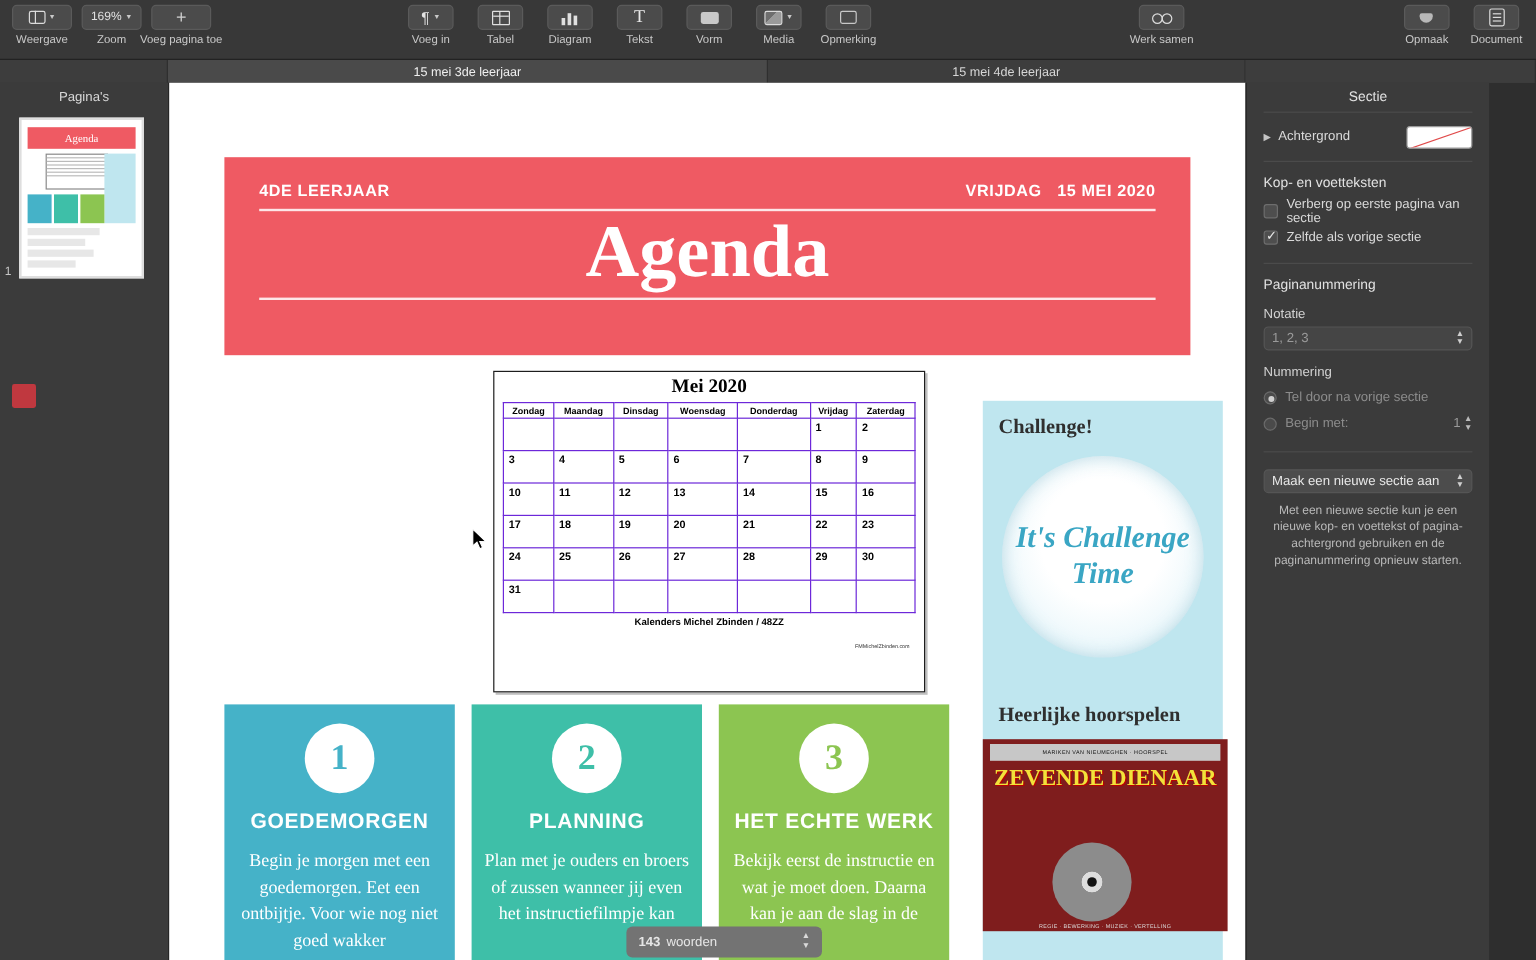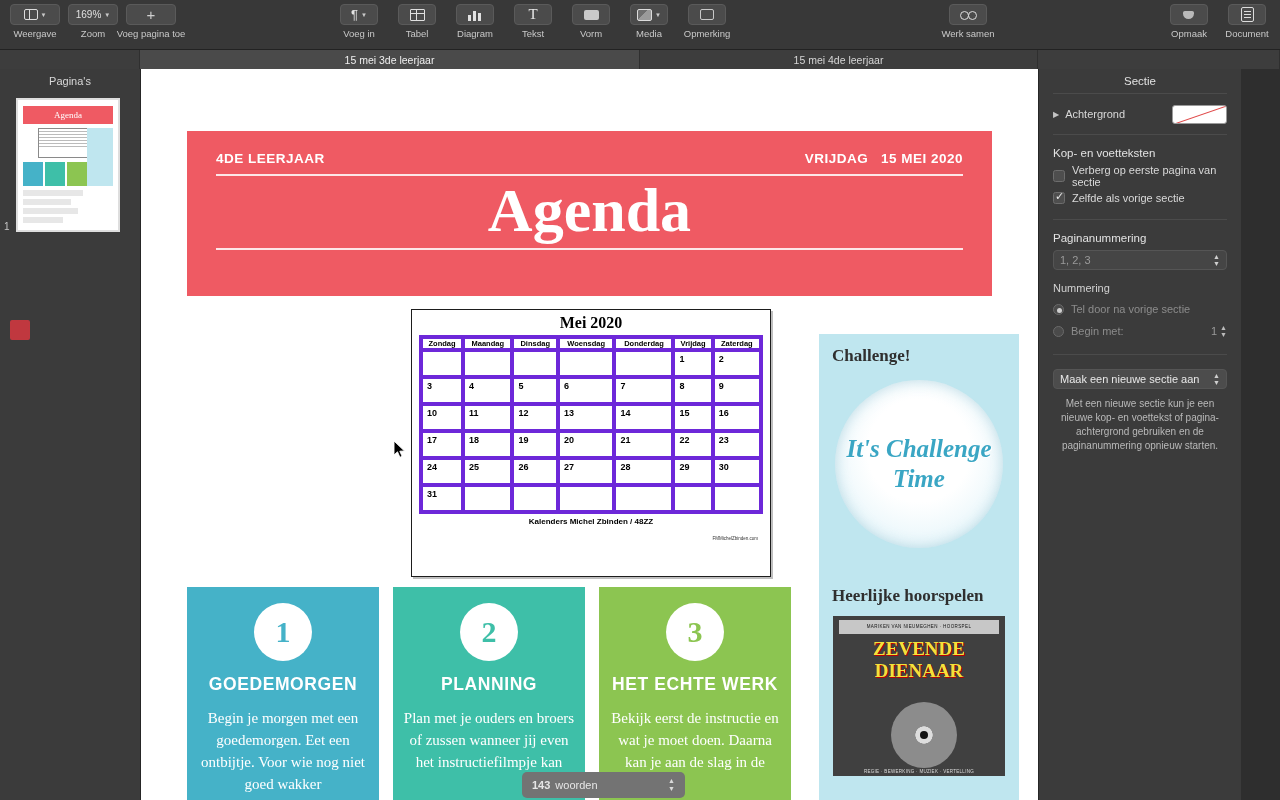--- a/index.html
+++ b/index.html
@@ -128,21 +128,21 @@
   }
   .hero-rule2 { height: 2px; background: rgba(255,255,255,.85); margin: 6px 29px 0 29px; }
 
   .calendar {
     position: absolute; left: 270px; top: 240px; width: 360px; height: 268px;
     background: #fff; border: 1px solid #1d1d1d; box-shadow: 2px 2px 0 rgba(0,0,0,.25);
   }
   .cal-title { text-align: center; font-family: "Liberation Serif", serif; font-weight: bold;
     font-size: 16px; padding: 4px 0 3px; }
   .cal-grid { width: 344px; margin: 0 auto; border-collapse: collapse; }
-  .cal-grid th, .cal-grid td { border: 4px solid #6d28d9; font-size: 7.5px; margin-top: 24px; }
+  .cal-grid th, .cal-grid td { border: 1px solid #6d28d9; font-size: 7.5px; margin-top: 24px; }
   .cal-grid th { font-weight: bold; height: 13px; }
   .cal-grid td { height: 27px; vertical-align: top; padding: 2px 0 0 4px;
     font-size: 9px; font-weight: bold; font-family: "Liberation Sans", sans-serif; }
   .cal-foot { text-align: center; font-size: 8px; font-weight: bold; margin-top: 3px; }
   .cal-credit { position: absolute; right: 12px; bottom: 35px; font-size: 4.5px; color: #333; }
 
   .cards { position: absolute; left: 46px; top: 518px; display: flex; gap: 14px; }
   .card { width: 192px; height: 214px; padding-top: 16px; color: #fff; text-align: center; }
   .card.c1 { background: #45b2c8; }
   .card.c2 { background: #3ebfa8; }
@@ -168,21 +168,21 @@
     box-shadow: inset 0 0 14px rgba(120,180,200,.45);
     display: flex; align-items: center; justify-content: center;
   }
   .challenge-badge span {
     font-family: "Liberation Serif", serif; font-style: italic; font-weight: bold;
     color: #3aa6c4; font-size: 25px; line-height: 30px; text-align: center;
     text-shadow: 1px 1px 0 #fff;
   }
   .side-panel h2.second { margin-top: 26px; }
   .lp-cover {
-    width: 172px; height: 160px; margin: 10px auto 0; background: #404040;
+    width: 204px; height: 160px; margin: 10px auto 0; background: #7f1d1d;
     position: relative; overflow: hidden;
   }
   .lp-cover .lpc-top { position:absolute; top:4px; left:6px; right:6px; height:14px;
     background:#c7c7c7; font-size:4.5px; color:#111; text-align:center; line-height:14px; letter-spacing:.4px;}
   .lp-cover .lpc-title { position:absolute; top:22px; left:0; right:0; text-align:center;
     color:#f2e23a; font-family:"Liberation Serif",serif; font-weight:bold; font-size:19px;
     text-shadow: 1px 1px 0 #b00; }
   .lp-cover .lpc-disc { position:absolute; left:58px; bottom:8px; width:66px; height:66px;
     border-radius:50%; background: radial-gradient(circle, #ddd 0 18%, #8c8c8c 19% 100%); }
   .lp-cover .lpc-disc:after { content:""; position:absolute; left:29px; top:29px; width:8px; height:8px;
@@ -545,20 +545,21 @@
       <span class="chk"></span>
       <span>Verberg op eerste pagina van sectie</span>
     </div>
     <div class="chk-row">
       <span class="chk on"></span>
       <span>Zelfde als vorige sectie</span>
     </div>
     <div class="insp-sep" style="margin-top:10px"></div>
 
     <div class="sec-label">Paginanummering</div>
+    <div class="field-label">Notatie</div>
     <div class="select">
       <span>1, 2, 3</span>
       <span class="arrows">▲<br>▼</span>
     </div>
 
     <div class="field-label" style="padding-top:12px">Nummering</div>
     <div class="radio-row">
       <span class="radio on"></span>
       <span>Tel door na vorige sectie</span>
     </div>

